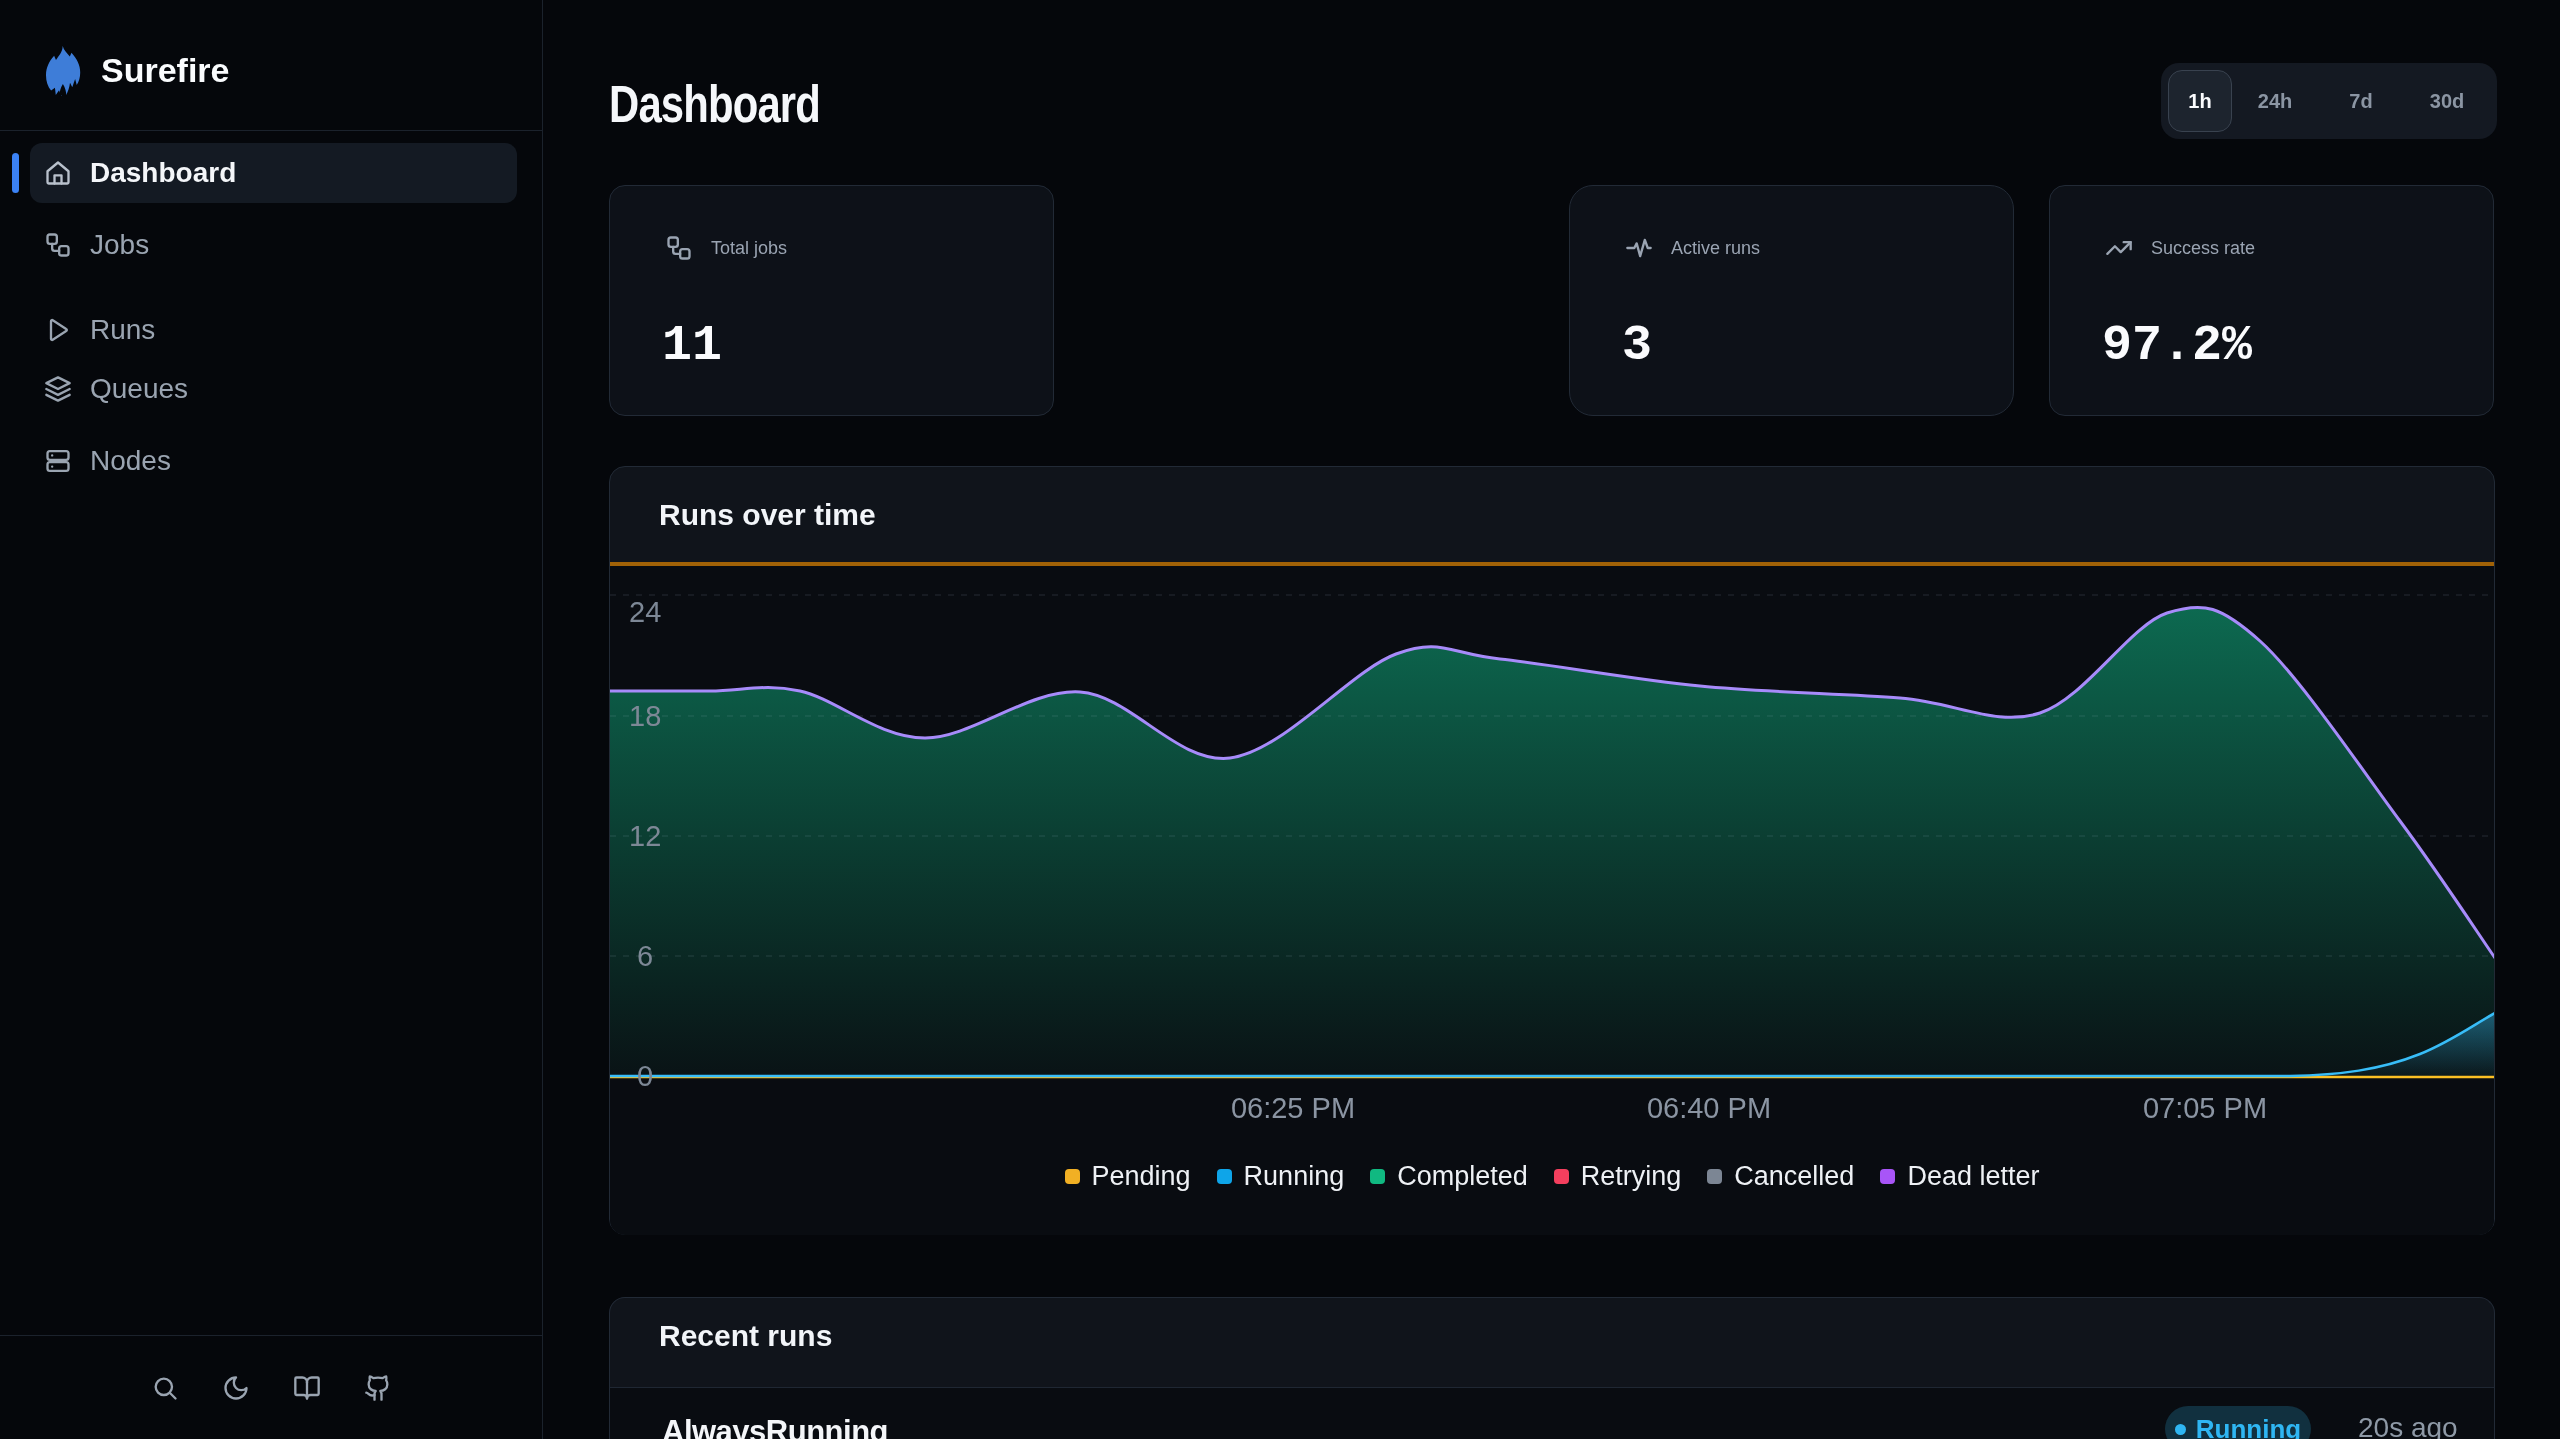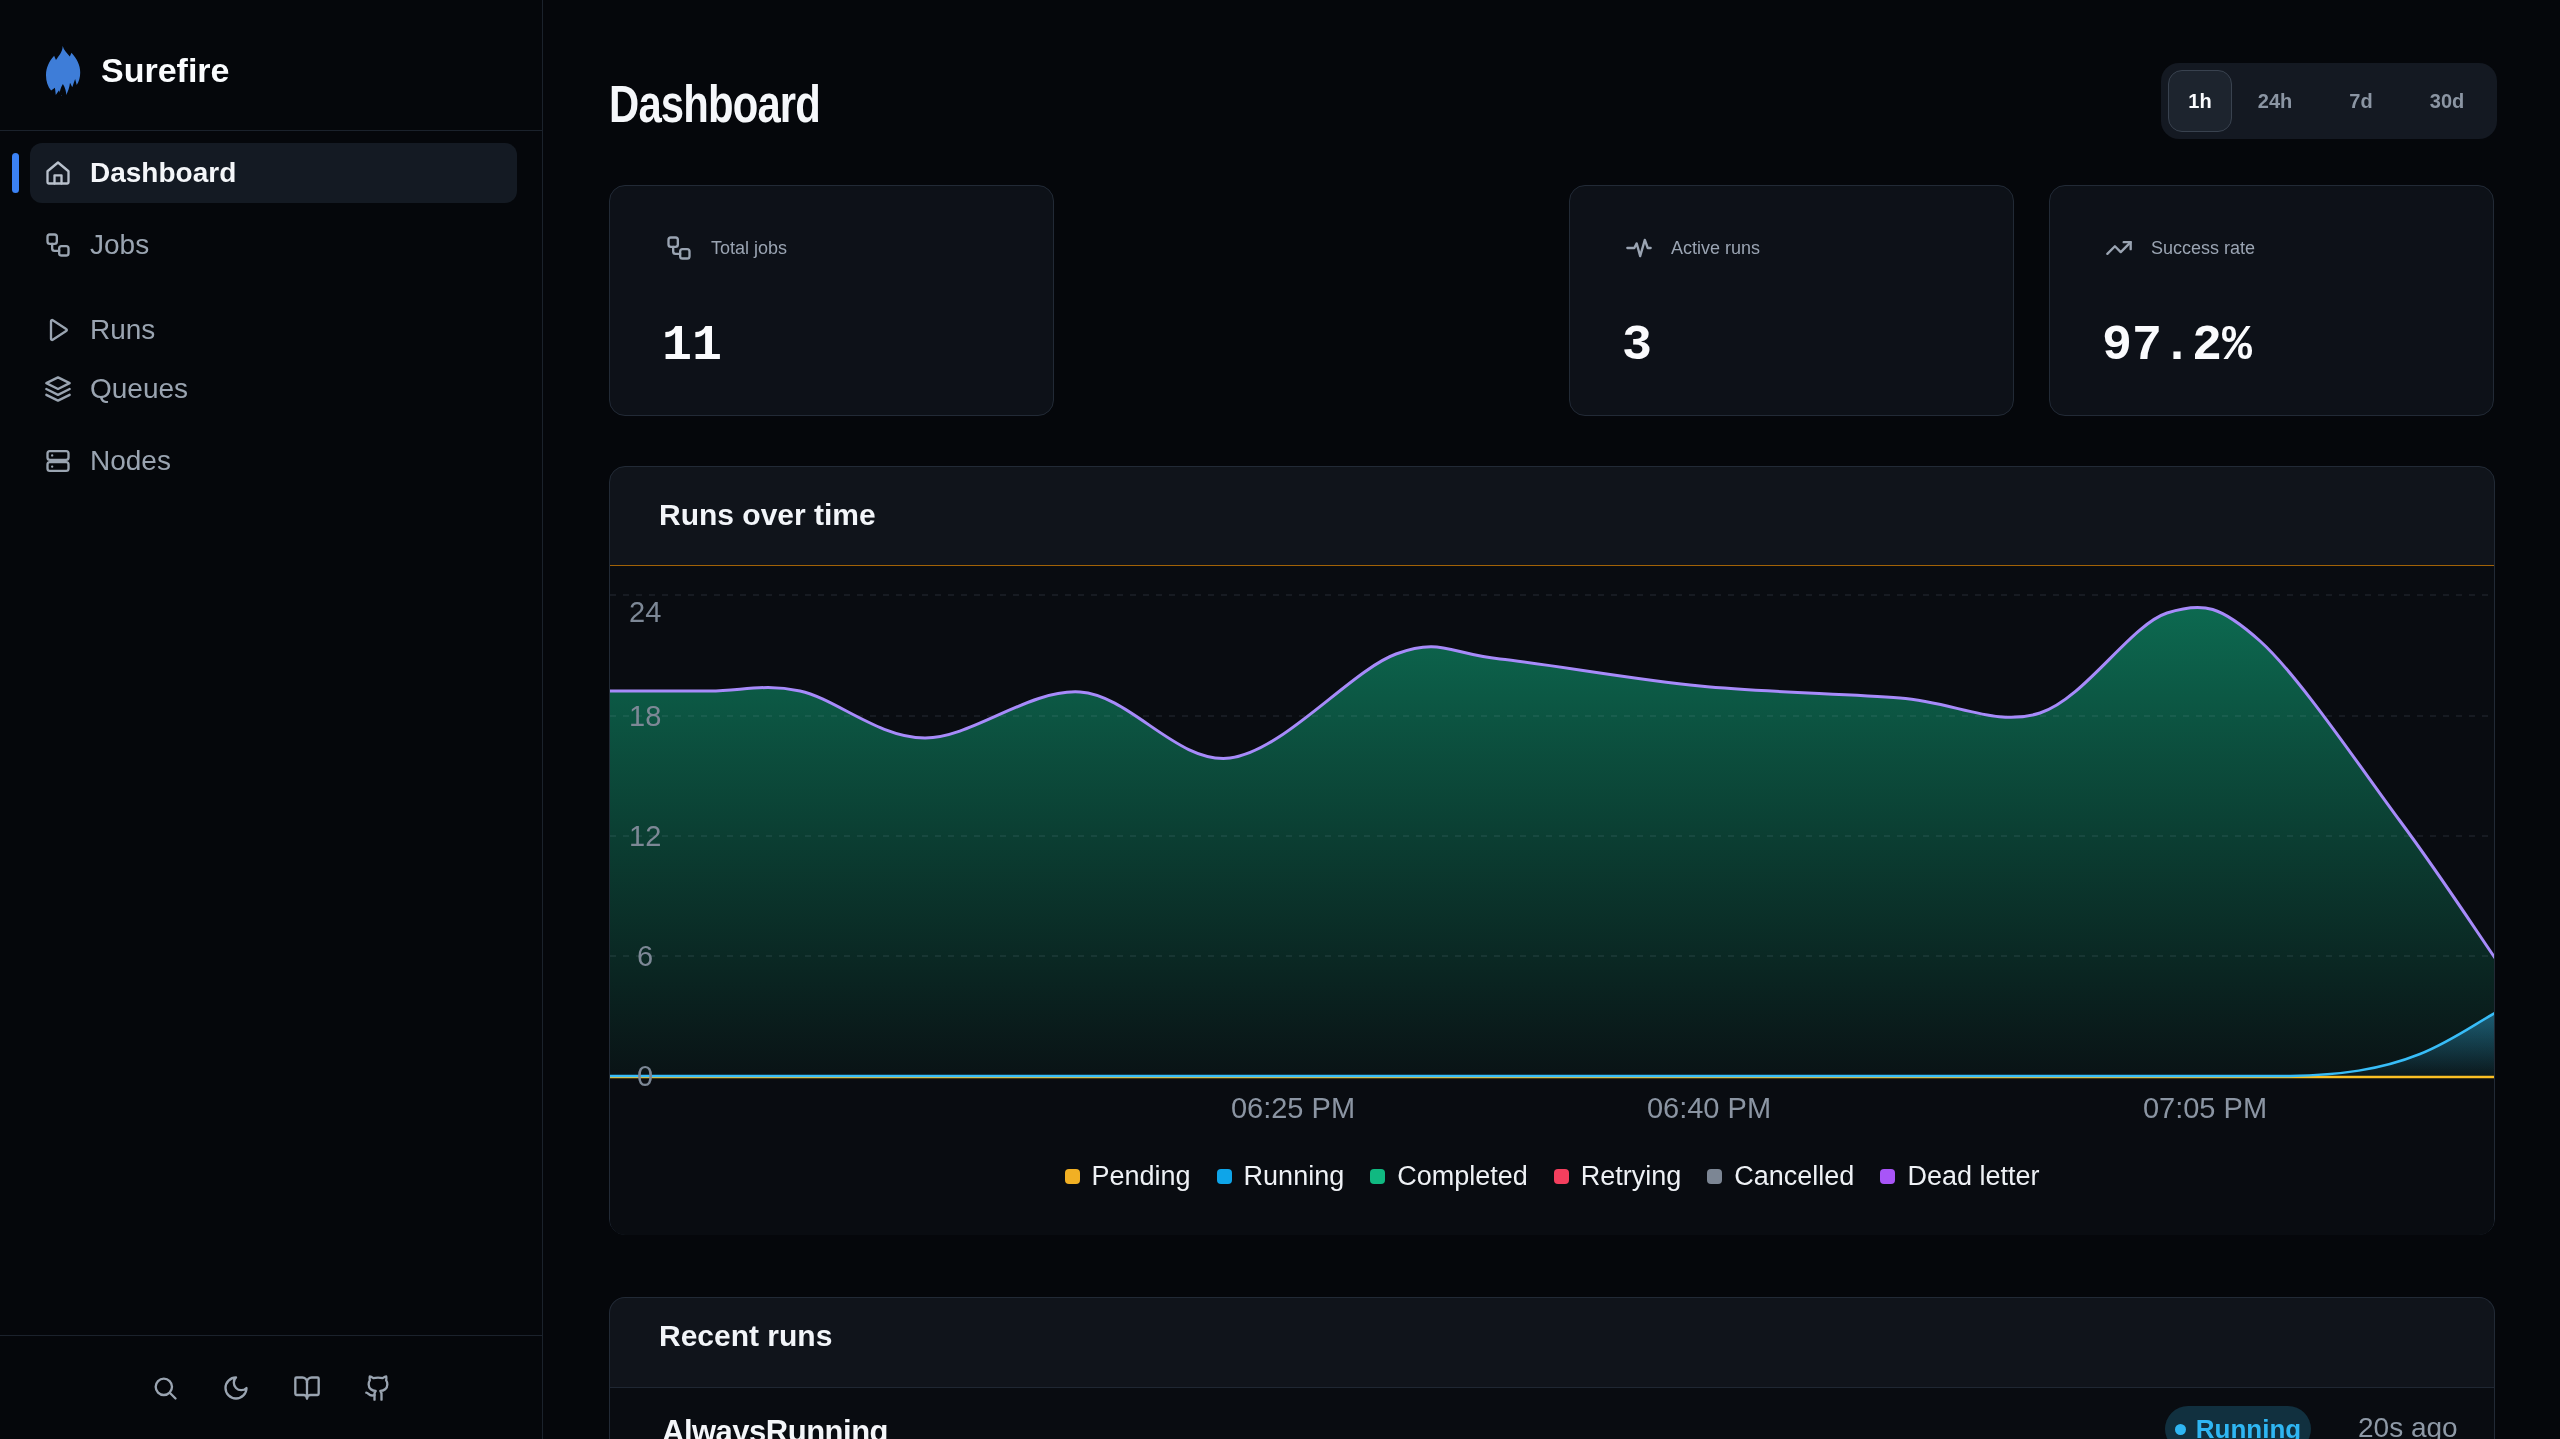--- a/index.html
+++ b/index.html
@@ -33,21 +33,21 @@
   
   .card { position:absolute; background:#0d1118; border:1px solid #222a36; border-radius:16px; }
   .stat { width:445px; height:231px; top:185px; }
   .stat .trow { position:absolute; left:55px; top:48px; display:flex; align-items:center; }
   .stat .trow svg { width:28px; height:28px; }
   .stat .trow .t { margin-left:18px; font-size:18px; font-weight:500; color:#9aa4b2; }
   .stat .num { position:absolute; left:52px; top:131px; font-family:"Liberation Mono", monospace;
     font-size:50px; font-weight:700; color:#fafbfd; letter-spacing:0px; }
   
   #chartcard { left:65px; top:466px; width:1886px; height:769px; background:#10141b; }
-  #chartcard .hd { position:absolute; left:0; top:0; width:100%; height:99px; border-bottom:1px solid #a16207;text-decoration:underline; }
+  #chartcard .hd { position:absolute; left:0; top:0; width:100%; height:99px; border-bottom:4px solid #a16207;text-decoration:underline; }
   #chartcard .hd .t { position:absolute; left:49px; top:31px; font-size:30px; font-weight:700; color:#f2f5f9; }
   #plot { position:absolute; left:0; top:99px; width:1884px; height:669px; background:#090c11;
     border-radius:0 0 15px 15px; }
   #legend { position:absolute; left:0; top:595px; width:1884px; display:flex; justify-content:center; gap:26px; }
   .li { display:flex; align-items:center; gap:12px; font-size:27px; color:#eef1f5; }
   .sw { width:15px; height:15px; border-radius:4px; }
   
   #recent { left:65px; top:1297px; width:1886px; height:142px; background:#10141b; border-bottom:none; border-radius:16px 16px 0 0; }
   #recent .hd { position:absolute; left:0; top:0; width:100%; height:90px; border-bottom:1px solid #1f2733; }
   #recent .hd .t { position:absolute; left:49px; top:21px; font-size:30px; font-weight:700; }
@@ -142,21 +142,21 @@
     <div class="trow">
       <svg viewBox="0 0 24 24" fill="none" stroke="#9aa4b2" stroke-width="2" stroke-linecap="round" stroke-linejoin="round">
         <rect x="3" y="3" width="8" height="8" rx="2"></rect>
           <path d="M7 11 v4 a2 2 0 0 0 2 2 h4"></path>
           <rect x="13" y="13" width="8" height="8" rx="2"></rect>
       </svg>
       <div class="t">Total jobs</div>
     </div>
     <div class="num">11</div>
   </div>
-  <div class="card stat" style="left:1025px;">
+  <div class="card stat" style="left:1025px;border-radius:24px;">
     <div class="trow">
       <svg viewBox="0 0 24 24" fill="none" stroke="#9aa4b2" stroke-width="2" stroke-linecap="round" stroke-linejoin="round">
         <path d="M22 12 h-2.5 l-2.5 -7 l-4 14 l-3 -11 l-2 4 H2"></path>
       </svg>
       <div class="t">Active runs</div>
     </div>
     <div class="num">3</div>
   </div>
   <div class="card stat" style="left:1505px;">
     <div class="trow">

